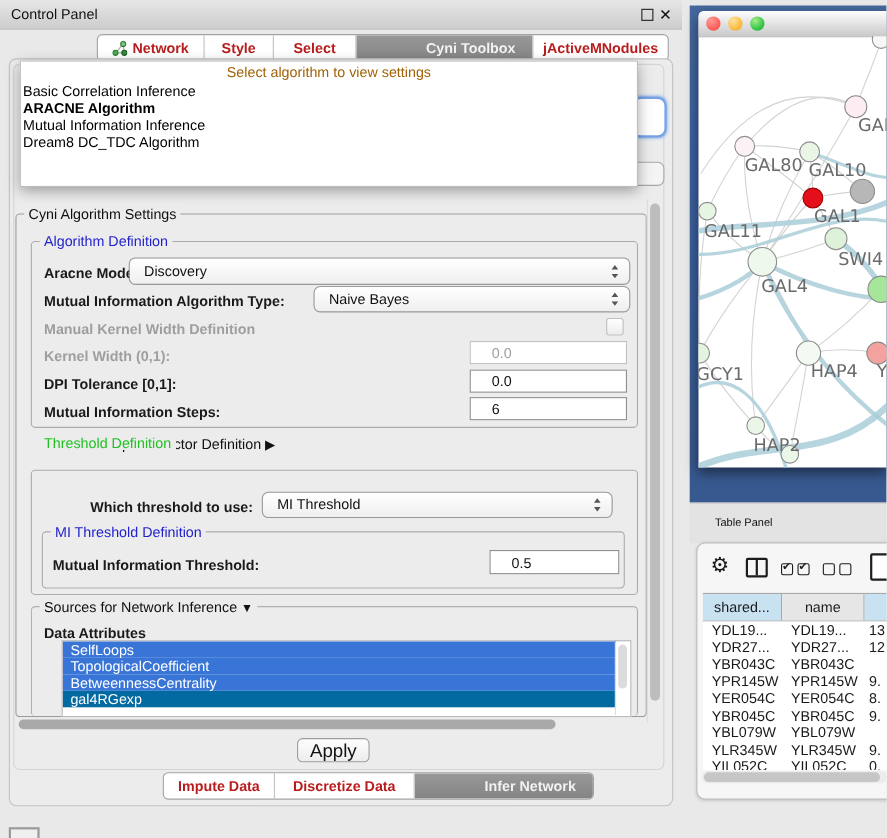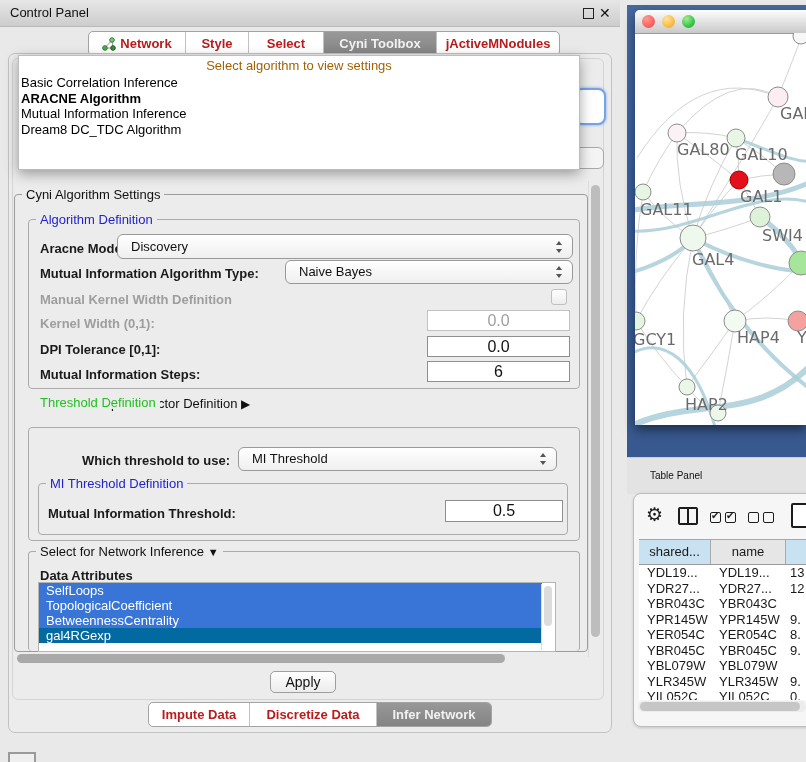--- a/index.html
+++ b/index.html
@@ -13,21 +13,21 @@
                border-bottom:1px solid #b9b9b9;}
   #cp-title{left:10px;top:0;line-height:26px;font-size:13px;color:#111;}
   #cp-float{left:583px;top:8px;width:9px;height:9px;border:1.5px solid #222;background:transparent;}
   #cp-close{left:599px;top:4px;font-size:14px;font-weight:bold;color:#111;line-height:18px;}
 
   #cp-tabs{left:88px;top:31px;height:23px;display:flex;background:#fff;border:1px solid #a3a3a3;
            border-radius:5px;overflow:hidden;}
   .seg{line-height:23px;text-align:center;font-weight:600;color:#b91c1c;border-left:1px solid #c2c2c2;
        display:flex;align-items:center;justify-content:center;gap:4px;}
   .seg:first-child{border-left:none;}
-  .seg.sel{background:linear-gradient(#989898,#848484);color:#f2f2f2;}
+  .seg.sel{background:linear-gradient(#989898,#848484);color:#f2f2f2;padding-left:48px;}
 
   #cp-box{left:8px;top:53px;width:602px;height:678px;border:1px solid #c2c2c2;border-radius:7px;background:#ececec;}
   #cp-inner{left:12px;top:58px;width:590px;height:640px;border:1px solid #d4d4d4;border-radius:6px;background:#ececec;}
 
   
   #popup{left:18px;top:55px;width:560px;height:113px;background:#fff;border:1px solid #bdbdbd;
          box-shadow:0 4px 12px rgba(0,0,0,.35);z-index:40;}
   #popup-placeholder{height:19px;line-height:19px;text-align:center;color:#a16207;}
   .popup-item{height:15.6px;line-height:15.6px;padding-left:2px;color:#000;white-space:nowrap;}
   .popup-item.bold{font-weight:bold;}
@@ -46,38 +46,38 @@
   .t-green{color:#21c121;}
 
   .lbl{position:absolute;font-weight:bold;color:#1a1a1a;white-space:nowrap;}
   .lbl.dis{color:#9e9e9e;}
   .combo{position:absolute;background:linear-gradient(#ffffff,#efefef);border:1px solid #999;
          border-radius:6px;line-height:23px;padding-left:13px;color:#111;}
   .spin{position:absolute;right:9px;top:50%;width:7px;height:14px;margin-top:-7px;}
   .spin:before,.spin:after{content:"";position:absolute;left:0;border-left:3.5px solid transparent;border-right:3.5px solid transparent;}
   .spin:before{top:1px;border-bottom:4px solid #555;}
   .spin:after{bottom:1px;border-top:4px solid #555;}
-  .tfield{position:absolute;border:1px solid #8f8f8f;background:#fff;text-align:center;padding:0 5px;
-          font-size:16px;font-family:inherit;color:#111;box-sizing:border-box;}
+  .tfield{position:absolute;border:1px solid #8f8f8f;background:#fff;text-align:left;padding:0 19px;
+          font-size:13px;font-family:inherit;color:#111;box-sizing:border-box;}
   .tfield.dis{border-color:#c2c2c2;color:#9e9e9e;}
   .chk{position:absolute;width:14px;height:14px;border:1px solid #c0c0c0;border-radius:3px;background:linear-gradient(#fff,#ececec);}
 
-  #attr-list{left:38px;top:582px;width:516px;height:68px;background:#fff;border:1px solid #b5b5b5;overflow:hidden;}
+  #attr-list{left:56px;top:582px;width:516px;height:68px;background:#fff;border:1px solid #b5b5b5;overflow:hidden;}
   .attr-item{height:15px;line-height:15px;color:#fff;padding-left:7px;margin-right:13px;}
   #attr-scroll{position:absolute;right:1px;top:1px;width:12px;height:66px;background:#fff;border-left:1px solid #ddd;}
   #attr-thumb{position:absolute;left:1.5px;top:2px;width:8px;height:40px;background:#dcdcdc;border-radius:4px;}
 
   
   #vscroll{left:588px;top:181px;width:13px;height:476px;background:#ececec;border-left:1px solid #dcdcdc;}
   #vthumb{left:1.5px;top:4px;width:9px;height:452px;background:#bdbdbd;border-radius:5px;position:absolute;}
   #hscroll{left:14px;top:652px;width:572px;height:14px;background:#ececec;}
   #hthumb{left:3px;top:2px;width:488px;height:9px;background:#a9a9a9;border-radius:5px;position:absolute;}
 
   #apply-btn{left:270px;top:671px;width:66px;height:22px;border:1px solid #9f9f9f;border-radius:5px;
-             background:linear-gradient(#fefefe,#ececec);font-family:inherit;font-size:14px;color:#111;}
+             background:linear-gradient(#fefefe,#ececec);font-family:inherit;font-size:17px;color:#111;}
   #bottom-tabs{left:148px;top:702px;height:23px;display:flex;background:#fff;border:1px solid #a3a3a3;
                border-radius:5px;overflow:hidden;}
 
   .arrow-right{display:inline-block;font-size:12px;}
   .arrow-down{display:inline-block;font-size:11px;}
 
   
   #net-frame{left:627px;top:5px;width:179px;height:452px;background:linear-gradient(#47699f,#3c63a4 30%,#38598f);}
   #net-window{position:absolute;left:8px;top:5px;width:171px;height:415px;background:#fff;
               border-radius:5px 0 0 0;box-shadow:0 5px 12px rgba(0,0,0,.5);}
@@ -213,21 +213,21 @@
   </div>
 
   <div class="abs group" style="left:38px;top:483px;width:528px;height:50px;border-color:#ababab;"></div>
   <div class="gtitle t-blue" style="left:46px;top:477px;">MI Threshold Definition</div>
 
   <div class="lbl" style="left:48px;top:506px;">Mutual Information Threshold:</div>
   <input class="tfield" style="left: 445px; top: 500px; width: 118px; height: 22px;" readonly="" value="0.5">
 
   <div class="abs group" style="left:28px;top:551px;width:550px;height:99px;border-bottom:none;border-color:#ababab;"></div>
   <div class="gtitle t-black" style="left:36px;top:545px;">
-    <span>Select for Network Inference</span>
+    <span>Sources for Network Inference</span>
     <span class="arrow-down">▼</span>
   </div>
   <div class="lbl" style="left:40px;top:568px;">Data Attributes</div>
   <div class="abs" id="attr-list">
     <div id="attr-items">
         <div class="attr-item" style="background: rgb(56, 117, 215);">SelfLoops</div>
         <div class="attr-item" style="background: rgb(56, 117, 215);">TopologicalCoefficient</div>
         <div class="attr-item" style="background: rgb(56, 117, 215);">BetweennessCentrality</div>
         <div class="attr-item" style="background: #0369a1;">gal4RGexp</div>
       </div>

